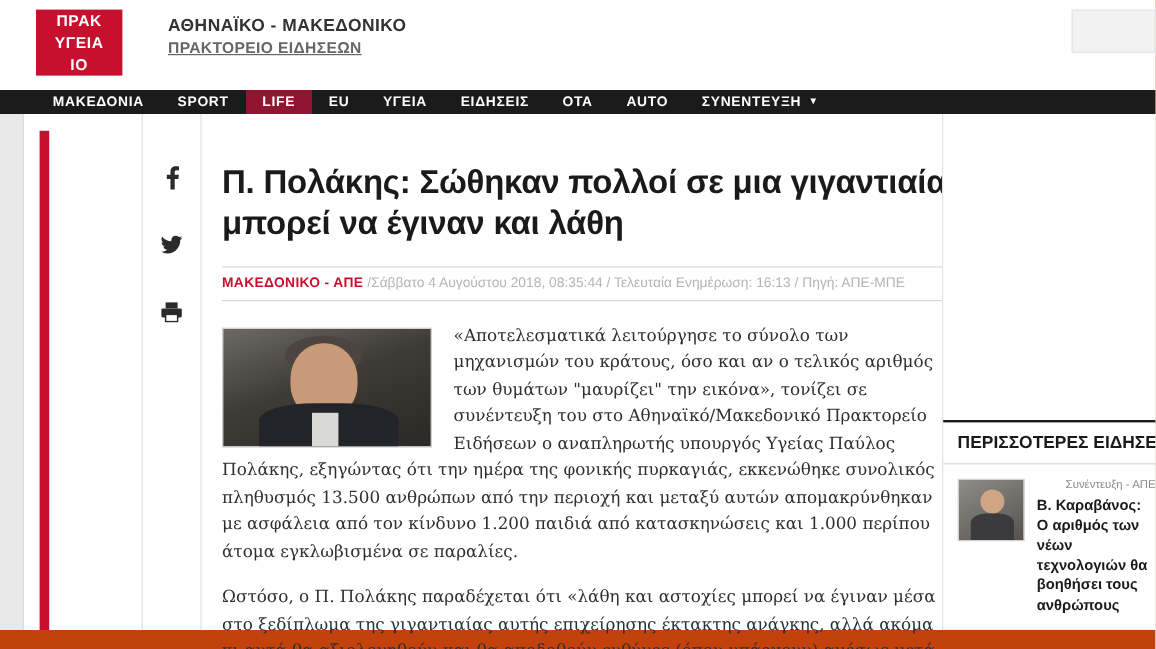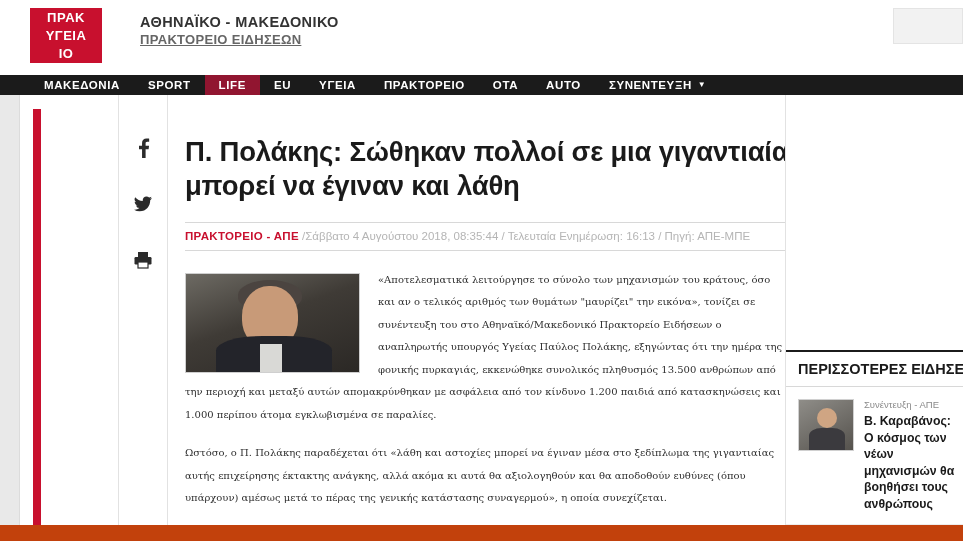--- a/index.html
+++ b/index.html
@@ -199,21 +199,21 @@
     border-radius: 40% 40% 0 0;
   }
   .thumb .shirt {
     position: absolute;
     left: 74px; bottom: 0;
     width: 22px; height: 28px;
     background: #d9d9d6;
   }
   p.ptext {
     font-family: "DejaVu Serif", serif;
-    font-size: 10px;
+    font-size: 14px;
     line-height: 22.5px;
     color: #2f2f2f;
     margin: 0 0 16px 0;
     text-align: left;
   }
 
   
   .rail {
     position: absolute;
     left: 785px; top: 0;
@@ -256,20 +256,21 @@
   .rail-thumb .b {
     position: absolute; left: 10px; bottom: 0;
     width: 36px; height: 22px; border-radius: 35% 35% 0 0;
     background: #3b3a3e;
   }
   .rail-kicker {
     font-size: 9.5px;
     color: #8a8a8a;
     white-space: nowrap;
     overflow: hidden;
+    text-align: right;
   }
   .rail-head {
     font-size: 12.3px;
     line-height: 16.5px;
     font-weight: bold;
     color: #1a1a1a;
     margin-top: 3px;
     overflow: hidden;
   }
 </style>
@@ -301,21 +302,21 @@
     <div class="nav-item active">
         <span>LIFE</span>
       </div>
     <div class="nav-item">
         <span>EU</span>
       </div>
     <div class="nav-item">
         <span>ΥΓΕΙΑ</span>
       </div>
     <div class="nav-item">
-        <span>ΠΡΑΚΤΟΡΕΙΟ</span>
+        <span>ΕΙΔΗΣΕΙΣ</span>
       </div>
     <div class="nav-item">
         <span>ΟΤΑ</span>
       </div>
     <div class="nav-item">
         <span>AUTO</span>
       </div>
     <div class="nav-item">
       <span>ΣΥΝΕΝΤΕΥΞΗ</span>
       <span class="caret">▼</span>
@@ -347,21 +348,21 @@
       </div>
     </div>
 
     <div class="article">
       <h1 class="headline">
         <span>Π. Πολάκης: Σώθηκαν πολλοί σε μια γιγαντιαία επιχείρηση</span><br>
         <span class="l2">μπορεί να έγιναν και λάθη</span>
       </h1>
 
       <div class="meta">
-        <span class="cat">ΠΡΑΚΤΟΡΕΙΟ - ΑΠΕ</span>
+        <span class="cat">ΜΑΚΕΔΟΝΙΚΟ - ΑΠΕ</span>
         <span class="sep">/Σάββατο 4 Αυγούστου 2018, 08:35:44</span>
         <span class="sep">/ Τελευταία Ενημέρωση: 16:13</span>
         <span class="sep">/ Πηγή: ΑΠΕ-ΜΠΕ</span>
       </div>
 
       <div class="body-area">
         <div class="thumb">
           <div class="hair"></div>
           <div class="face"></div>
           <div class="suit"></div>
@@ -375,20 +376,20 @@
     <div class="rail">
       <div class="rail-title">ΠΕΡΙΣΣΟΤΕΡΕΣ ΕΙΔΗΣΕΙΣ</div>
 
       <div class="rail-item">
         <div class="rail-thumb t1">
           <div class="h"></div>
           <div class="b"></div>
         </div>
         <div>
           <div class="rail-kicker">Συνέντευξη - ΑΠΕ</div>
-          <div class="rail-head">Β. Καραβάνος: Ο κόσμος των νέων μηχανισμών θα βοηθήσει τους ανθρώπους</div>
+          <div class="rail-head">Β. Καραβάνος: Ο αριθμός των νέων τεχνολογιών θα βοηθήσει τους ανθρώπους</div>
         </div>
       </div>
 
     </div>
 
   </div>
 </div>
 
 </body></html>

